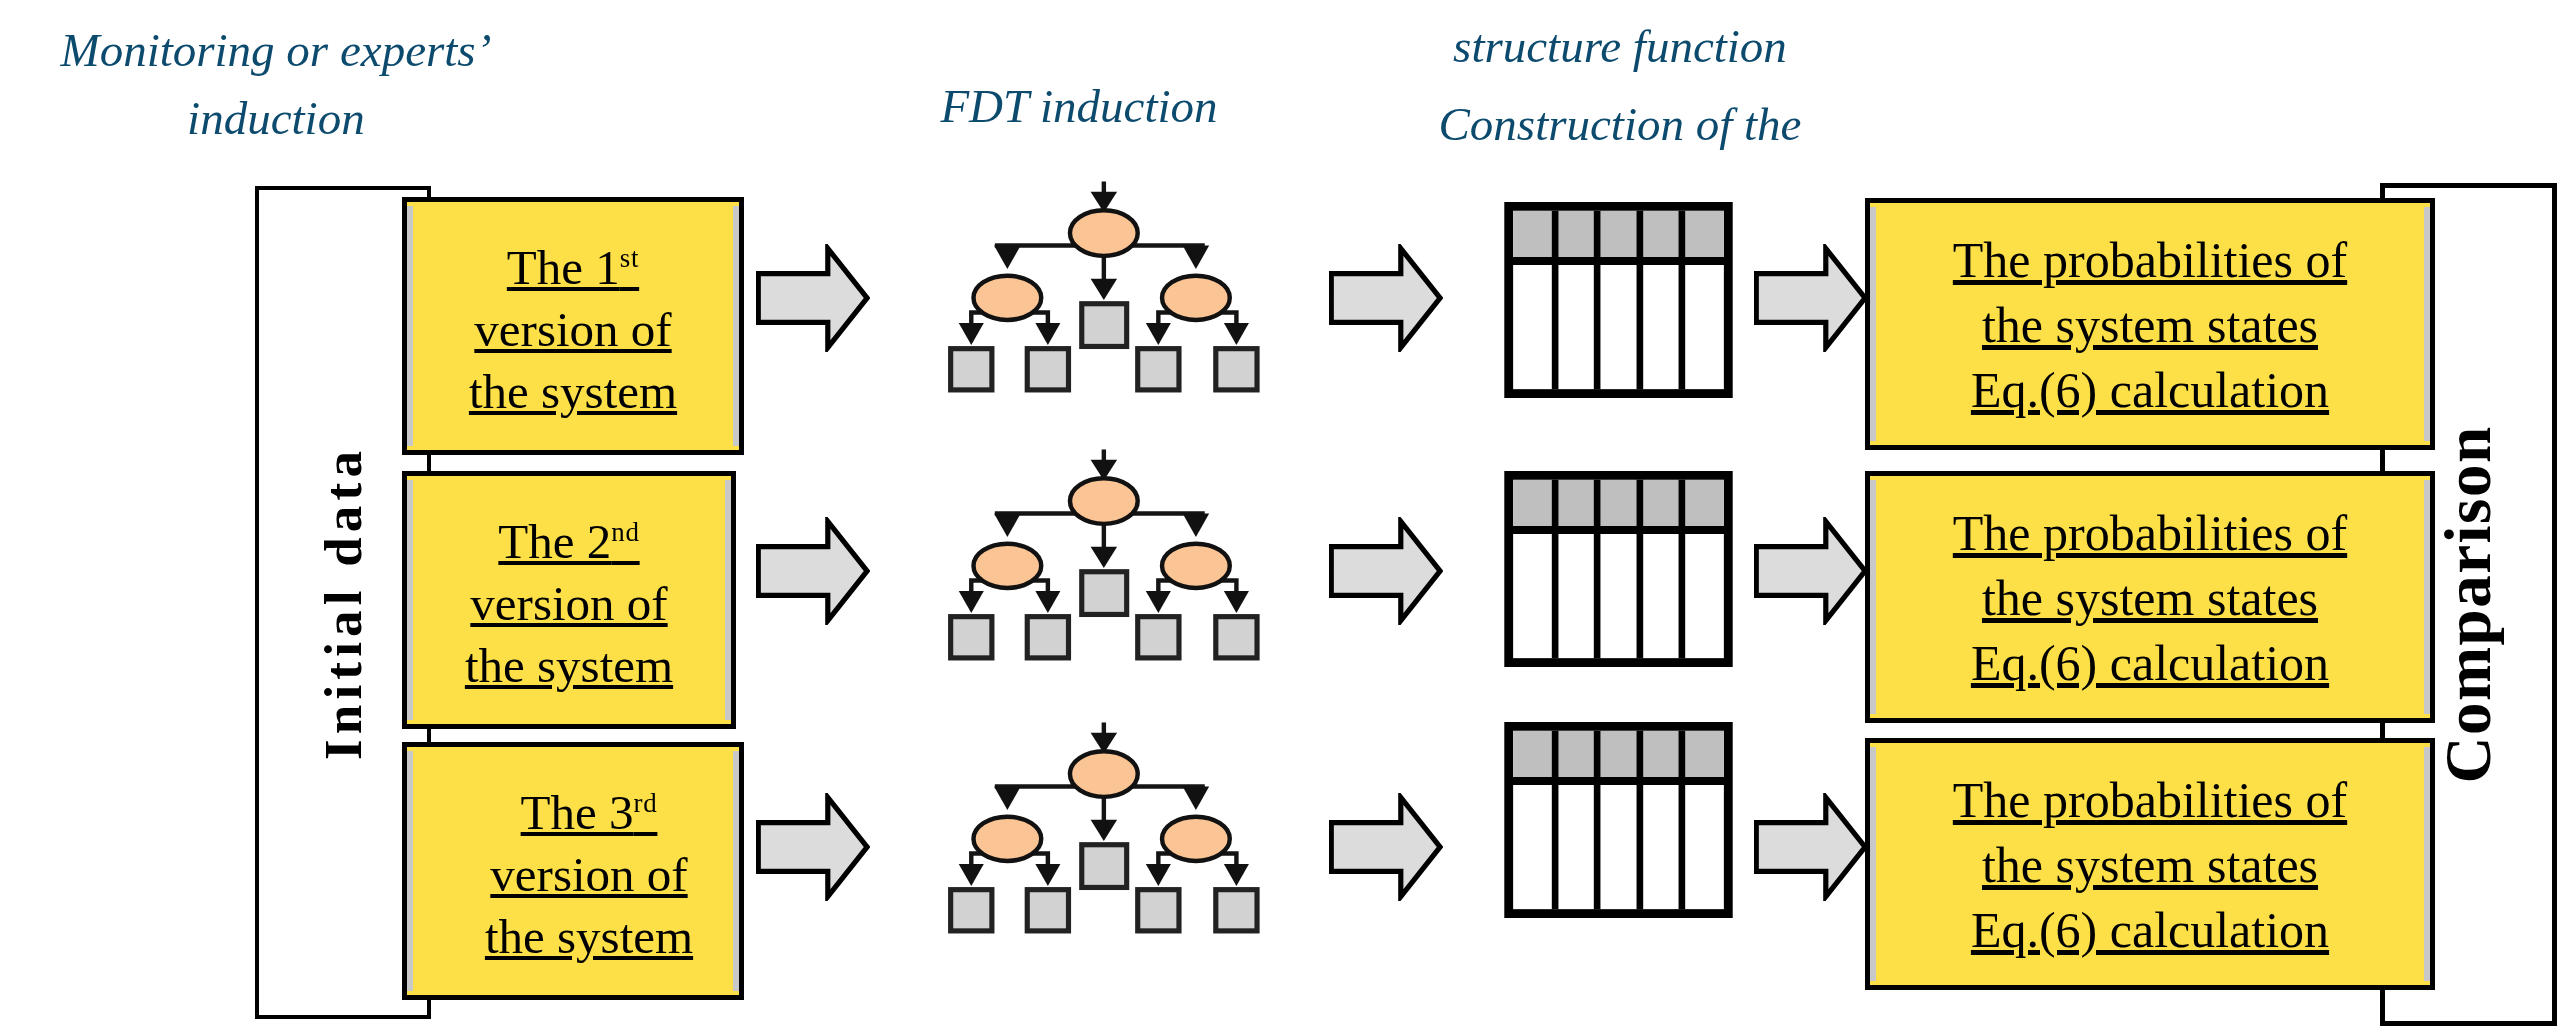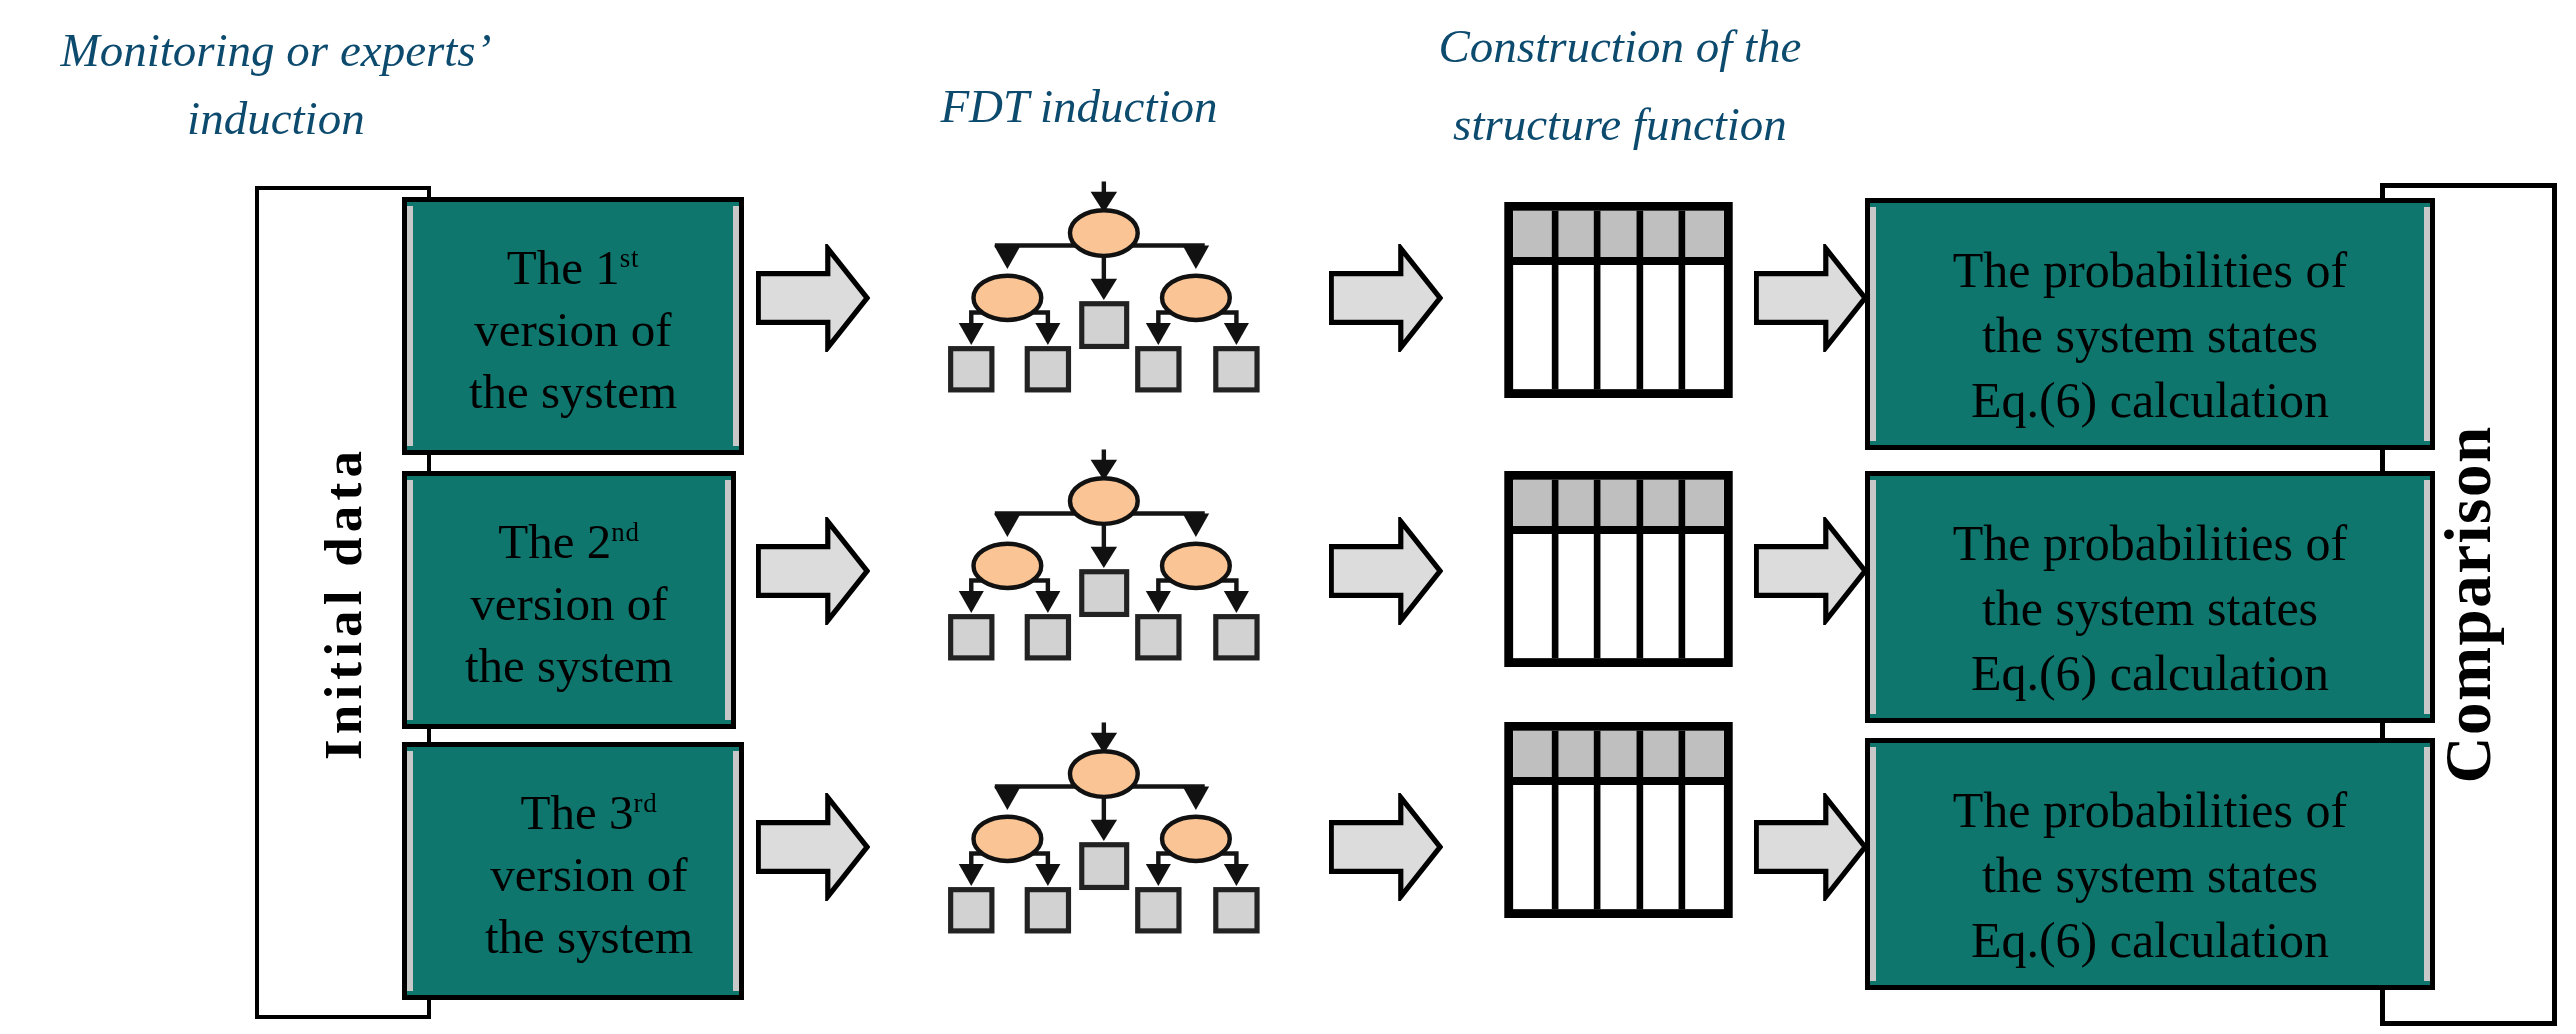--- a/index.html
+++ b/index.html
@@ -8,29 +8,29 @@
   #canvas { position: relative; width: 2576px; height: 1035px; background: #fff; }
 
   .stage-label { position: absolute; font-style: italic; font-size: 47px;
                  text-align: center; line-height: 68px; color: #0c4a6e; }
   .stage-label.tight { line-height: 78px; }
 
   .tallbox { position: absolute; background: #fff; border: 4.4px solid #000;
              display: flex; align-items: center; justify-content: center; box-sizing: border-box; }
   .vlabel { transform: rotate(-90deg); white-space: nowrap; font-weight: bold; }
 
-  .whitebox { position: absolute; background: #0f766e; border: 5.2px solid #000;
-              box-sizing: border-box; text-align: center; }
+  .whitebox { position: absolute; background: #fde047; border: 5.2px solid #000;
+              box-sizing: border-box; text-align: center; text-decoration: underline; }
   .whitebox::before, .whitebox::after { content: ""; position: absolute; top: 4.4px; bottom: 4.4px;
               width: 5.9px; background: var(--box_shadow_strip, #c8c8c8); }
   .whitebox::before { left: 0; }
   .whitebox::after  { right: 0; }
 
   .version-box { font-size: 49px; line-height: 62px; padding-top: 25px; }
-  .result-box  { border-width: 5.9px; font-size: 50px; line-height: 65px; padding-top: 35px; }
+  .result-box  { border-width: 5.9px; font-size: 50px; line-height: 65px; padding-top: 25px; }
 
   .ord-sup { font-size: 0.55em; vertical-align: 0.62em; letter-spacing: 0.7px; }
 
   .icon { position: absolute; }
 
   .label-initial    { font-size: 53px; letter-spacing: 5.2px; }
   .label-comparison { font-size: 65px; letter-spacing: 1.5px; }
 </style>
 </head>
 <body>
@@ -92,22 +92,22 @@
 <div id="canvas">
 
   <div class="stage-label" style="left:8.9px; top:16px; width:534px;">
     <div>Monitoring or experts’</div>
     <div>induction</div>
   </div>
   <div class="stage-label" style="left:856px; top:72px; width:446px;">
     <div>FDT induction</div>
   </div>
   <div class="stage-label tight" style="left:1397px; top:7.4px; width:446px;">
+    <div>structure function</div>
     <div>Construction of the</div>
-    <div>structure function</div>
   </div>
 
   <div class="tallbox" style="left:255px; top:186px; width:176px; height:833px;">
     <span class="vlabel label-initial">Initial data</span>
   </div>
 
   <div class="tallbox" style="left:2380px; top:183px; width:177px; height:843px; border-width:5.2px;">
     <span class="vlabel label-comparison">Comparison</span>
   </div>
 

